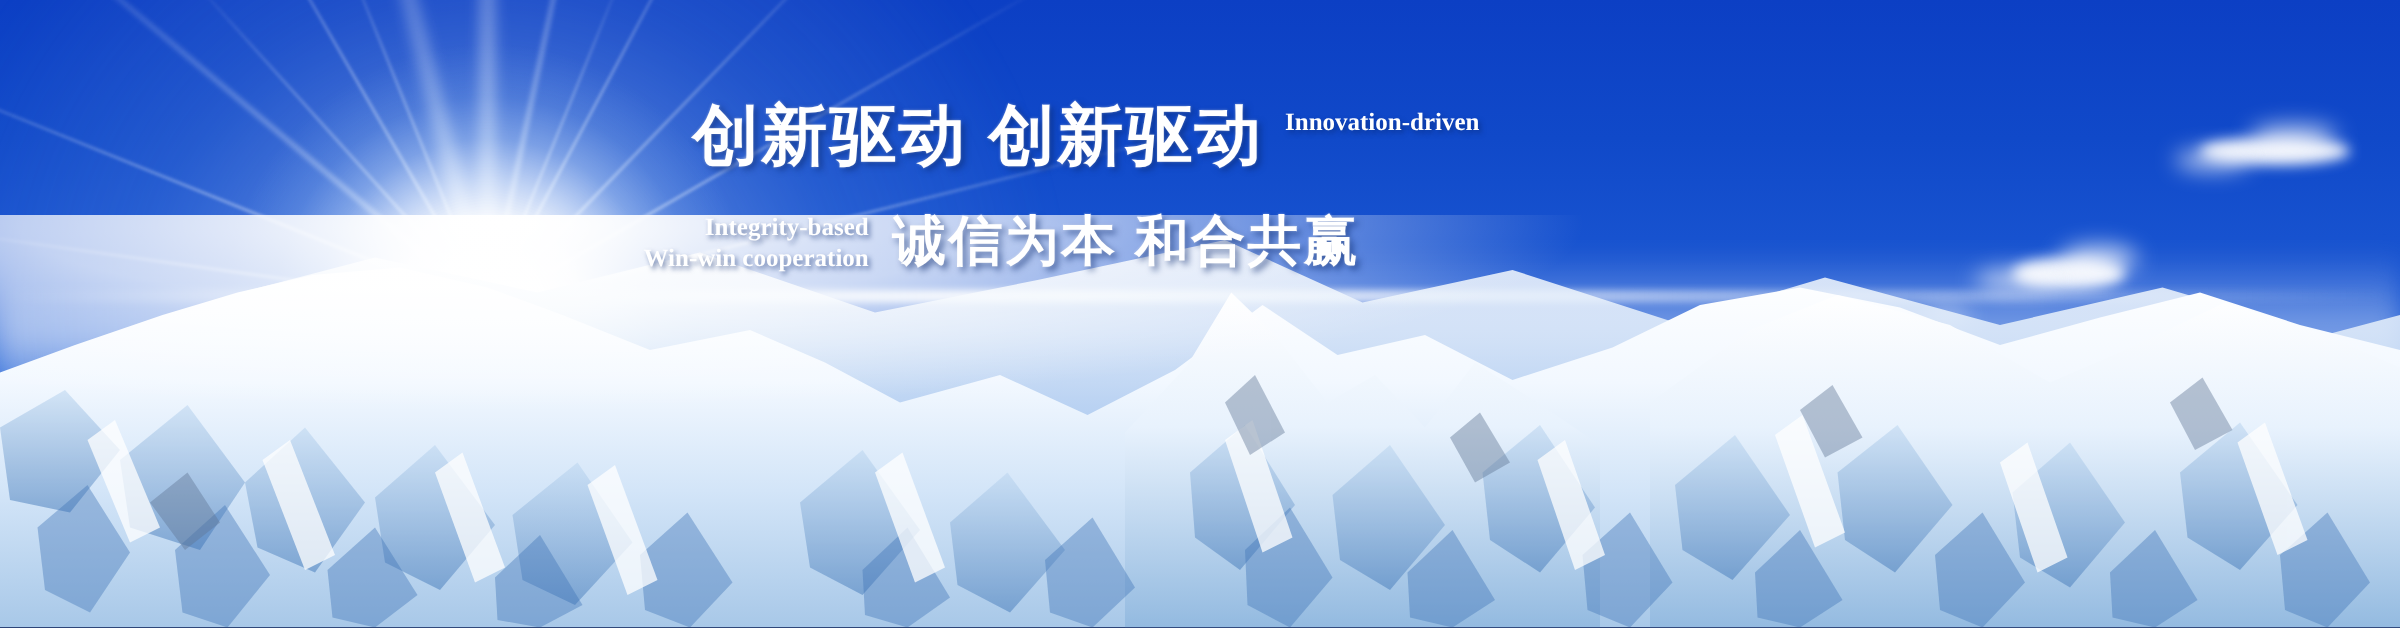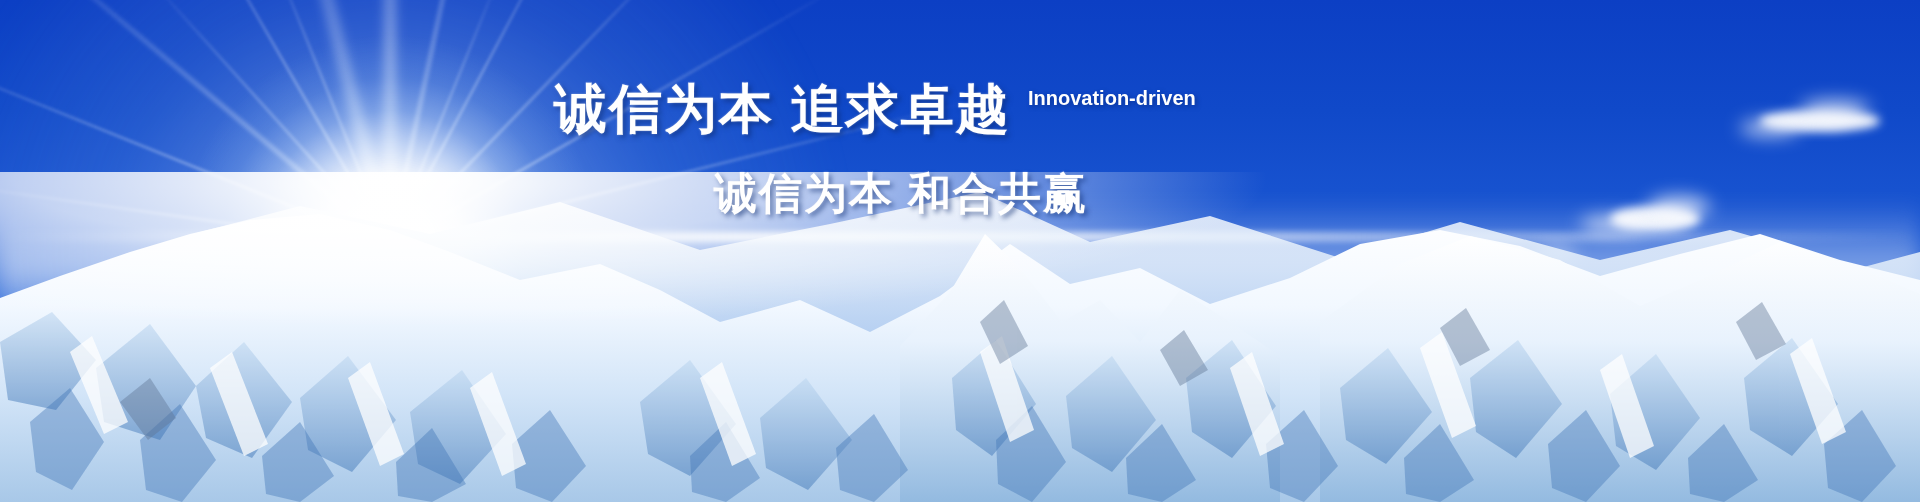--- a/index.html
+++ b/index.html
@@ -74,20 +74,21 @@
   .txt{position:absolute;color:#fff;white-space:nowrap;}
   .cn{
     font-weight:700;letter-spacing:2px;
     text-shadow:3px 3px 5px rgba(10,40,110,.55), 0 0 2px rgba(255,255,255,.5);
   }
   .cn1{left:554px;top:78px;font-size:53px;line-height:62px;}
   .cn2{left:714px;top:162px;font-size:43px;line-height:62px;}
   .en{
     font-weight:700;font-size:20px;line-height:25px;
     text-shadow:2px 2px 4px rgba(10,40,110,.55);
+    font-family:Liberation Serif, serif;
   }
   .en-right{left:1028px;top:86px;text-align:left;}
   .en-left{left:415px;top:170px;width:280px;text-align:right;}
 </style>
 </head>
 <body>
 
 <div class="banner">
 
   <div class="sky"></div>
@@ -217,22 +218,26 @@
         <path d="M980,150 L1004,128 L1028,174 L1000,192 Z"></path>
         <path d="M1160,178 L1184,158 L1208,198 L1180,214 Z"></path>
         <path d="M1440,156 L1466,136 L1490,178 L1460,194 Z"></path>
         <path d="M1736,150 L1762,130 L1786,172 L1756,188 Z"></path>
       </g>
 
       <rect x="0" y="0" width="1920" height="330" fill="url(#sunwash)"></rect>
     </svg>
   </div>
 
-  <div class="txt cn cn1">诚信为本  追求卓越</div>
+  <div class="txt cn cn1">创新驱动  创新驱动</div>
 
   <div class="txt cn cn2">诚信为本  和合共赢</div>
 
   <div class="txt en en-right">
     <div>Innovation-driven</div>
   </div>
 
+  <div class="txt en en-left">
+    <div>Integrity-based</div>
+    <div>Win-win cooperation</div>
+  </div>
 
 </div>
 
 </body></html>

